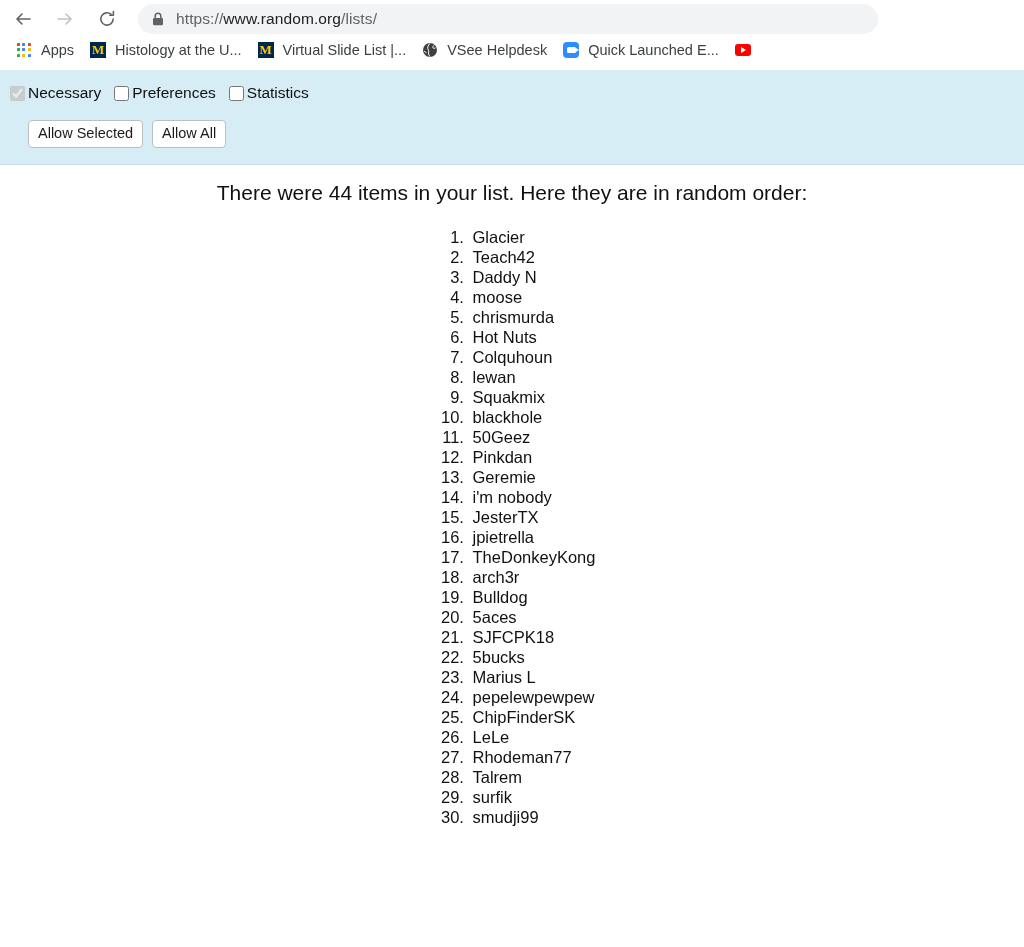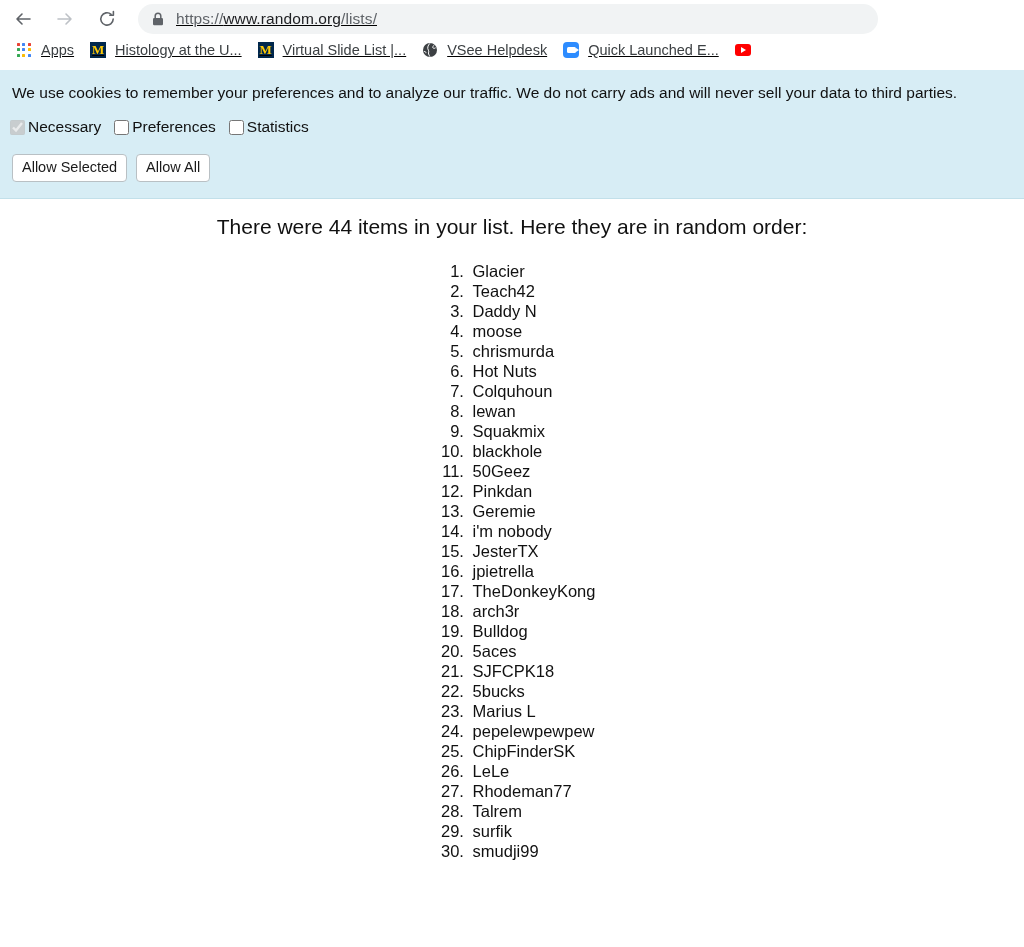--- a/index.html
+++ b/index.html
@@ -8,21 +8,20 @@
     width: 1024px; height: 947px;
     overflow: hidden;
     background: #ffffff;
     font-family: "Liberation Sans", sans-serif;
   }
 
   
   #browser-chrome {
     width: 888px;
     background: #14b8a6;
-    text-decoration: underline;
   }
 
   #toolbar {
     height: 38px;
     display: flex;
     align-items: center;
     padding: 0 10px 0 8px;
     background: #ffffff;
   }
   .nav-btn {
@@ -179,21 +178,21 @@
   .choice label { color: #111; cursor: pointer; }
   #cookie-policy-line {
     font-size: 15.5px;
     margin: 0 0 17px 2px;
     color: #111;
   }
   #cookie-policy-line a {
     color: #6a6ae0;
     text-decoration: none;
   }
-  #cookie-buttons { display: flex; margin-left: 2px; }
+  #cookie-buttons { display: flex; margin-left: 18px; }
   .cookie-btn {
     font-family: "Liberation Sans", sans-serif;
     font-size: 14.5px;
     color: #1a1a1a;
     background: #ffffff;
     border: 1px solid #b9c0c4;
     border-radius: 4px;
     padding: 5px 9px;
     margin-right: 9px;
     cursor: pointer;
@@ -327,21 +326,20 @@
       </span>
       <span class="bm-label"></span>
     </div>
 
   </div>
 </div>
 
 <div id="cookie-banner">
 
 
-  <div id="cookie-text">We use cookies to remember your preferences and to analyze our traffic. We do not carry ads and will never sell your data to third parties.</div>
 
   <div id="cookie-choices">
     <span class="choice">
       <input type="checkbox" id="cb-necessary" checked="" disabled="" style="">
       <label for="cb-necessary">Necessary</label>
     </span>
     <span class="choice">
       <input type="checkbox" id="cb-preferences" style="">
       <label for="cb-preferences">Preferences</label>
     </span>

